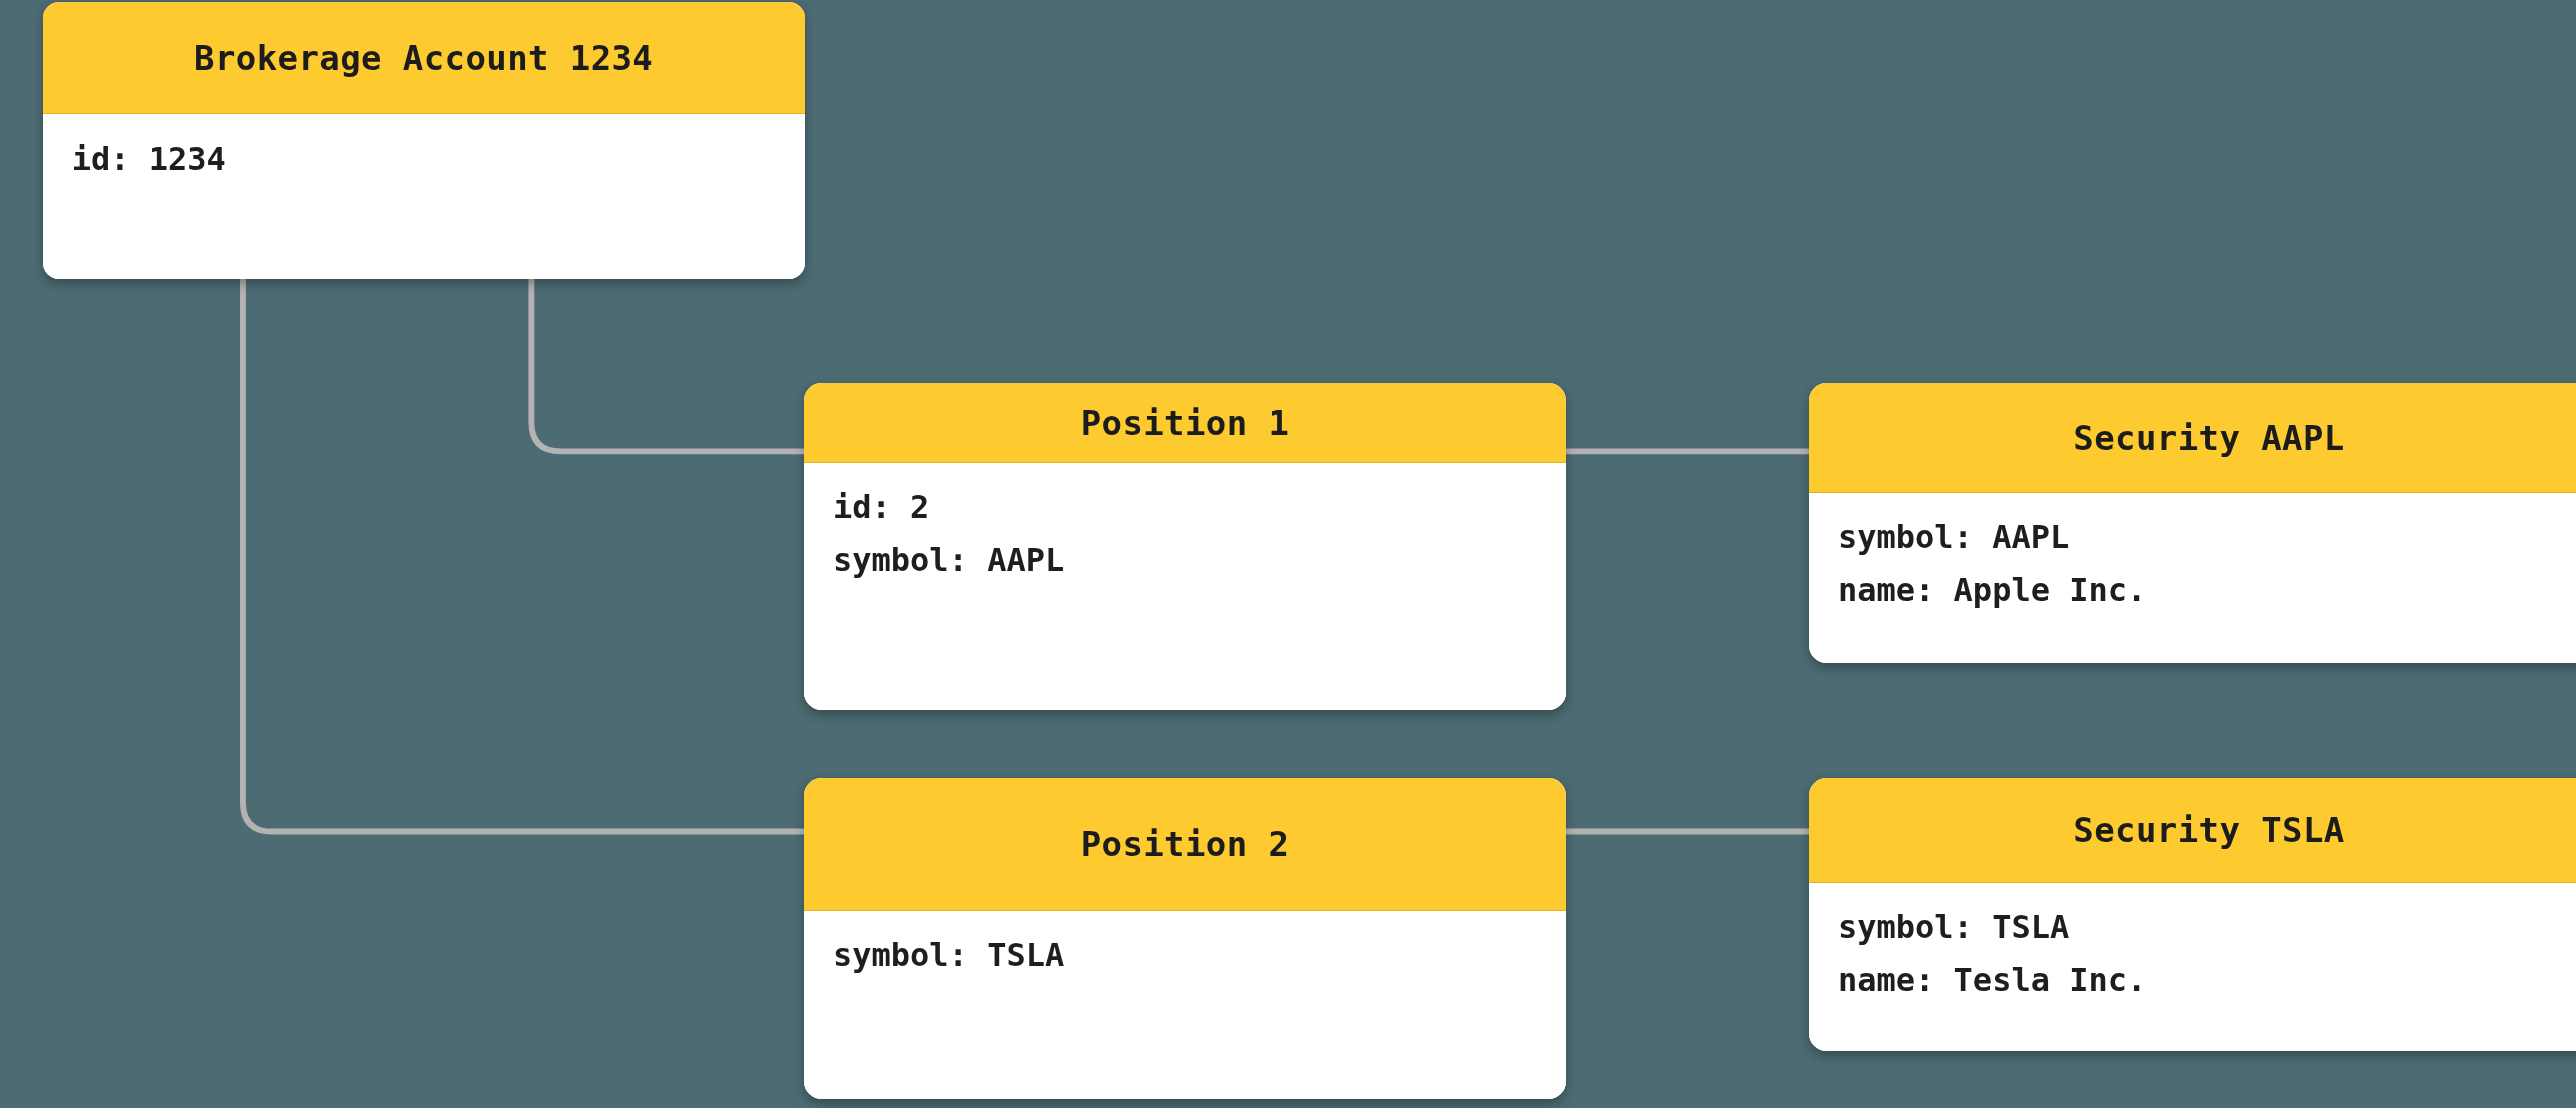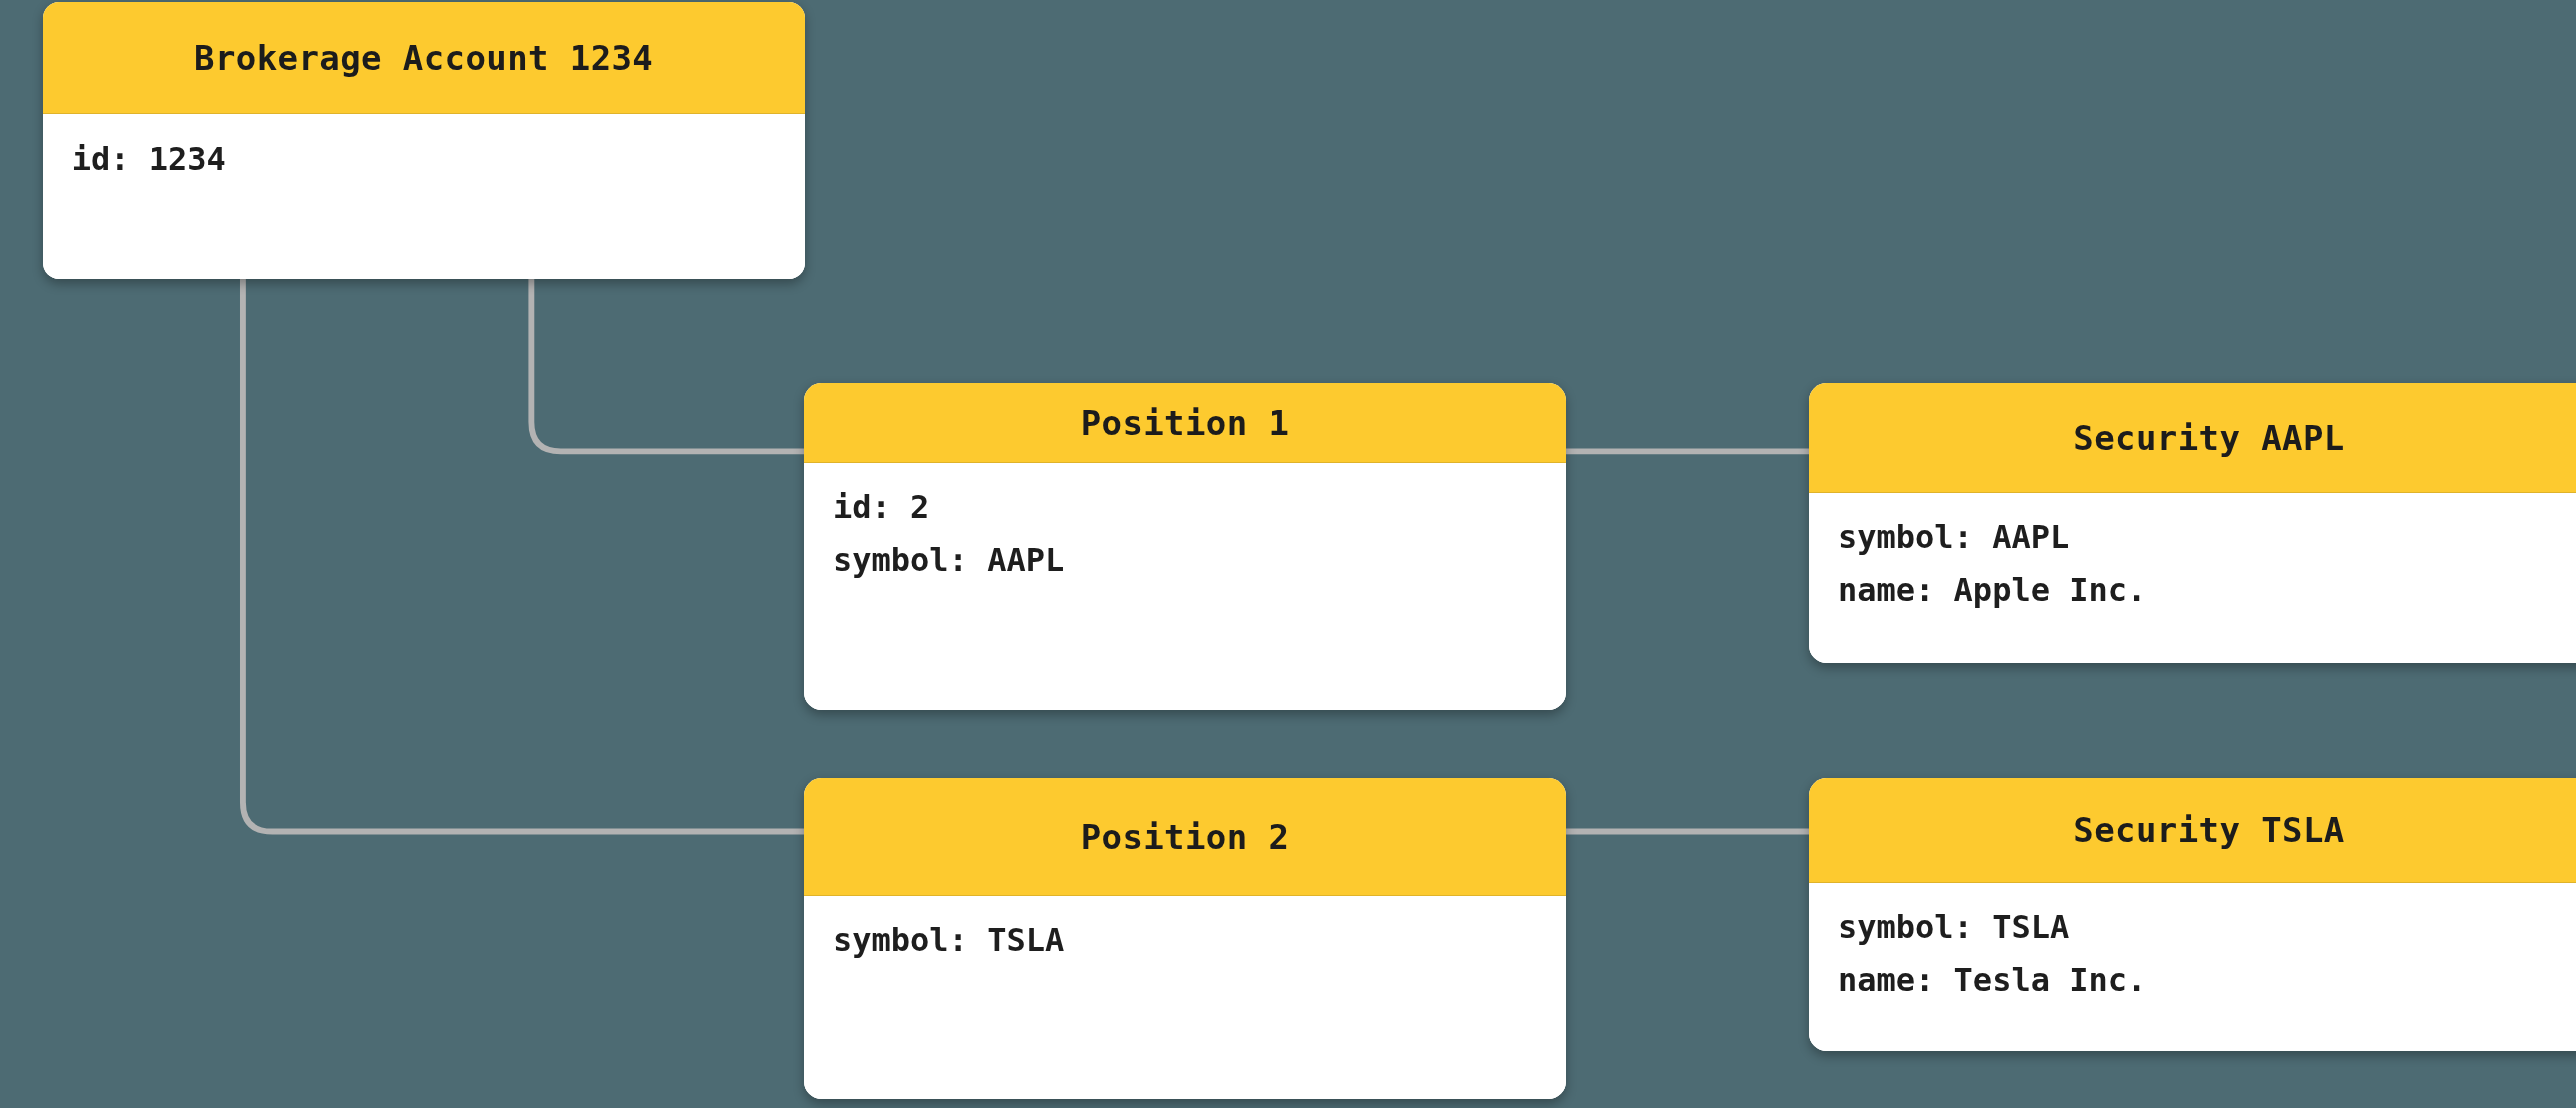--- a/index.html
+++ b/index.html
@@ -65,21 +65,21 @@
   #node-account   { left: 3.7px;    top: 2.2px;    width: 762px; height: 277px; border-radius: 16px; margin-left: 39px; }
   #node-account   .node-header { height: 112px; }
 
   #node-position-1 { left: 804px; top: 383px;  width: 762px; height: 327px; }
   #node-position-1 .node-header { height: 80px; }
 
   #node-security-aapl { left: 1809px; top: 383px; width: 800px; height: 280px; }
   #node-security-aapl .node-header { height: 110px; }
 
   #node-position-2 { left: 804px; top: 778px; width: 762px; height: 321px; }
-  #node-position-2 .node-header { height: 118px; }
+  #node-position-2 .node-header { height: 133px; }
 
   #node-security-tsla { left: 1809px; top: 778px; width: 800px; height: 273px; }
   #node-security-tsla .node-header { height: 105px; }
 
   .edge-path {
     fill: none;
     stroke: #b3b3b3;
     stroke-width: 8;
     stroke-linecap: round;
     stroke-linejoin: round;

